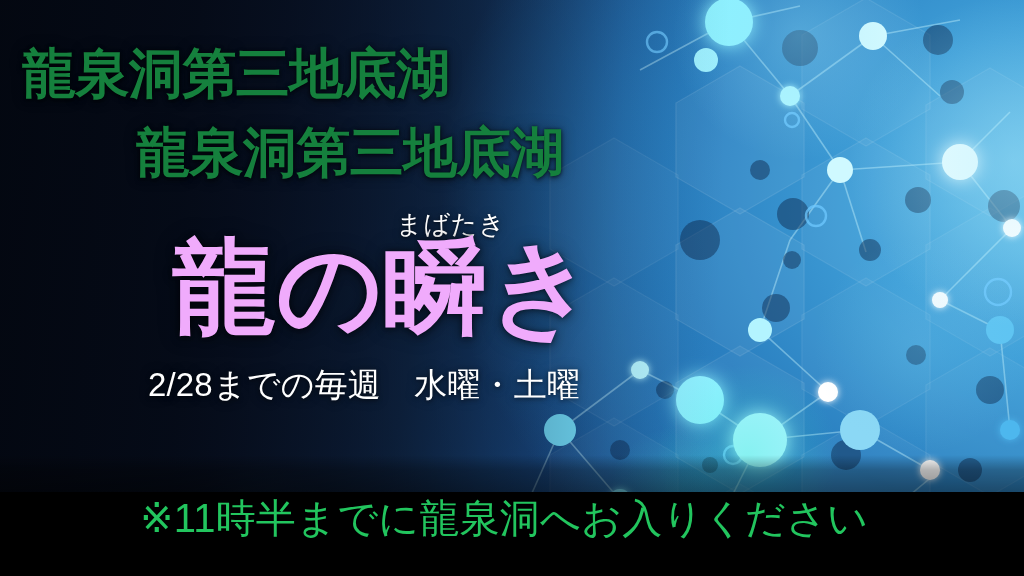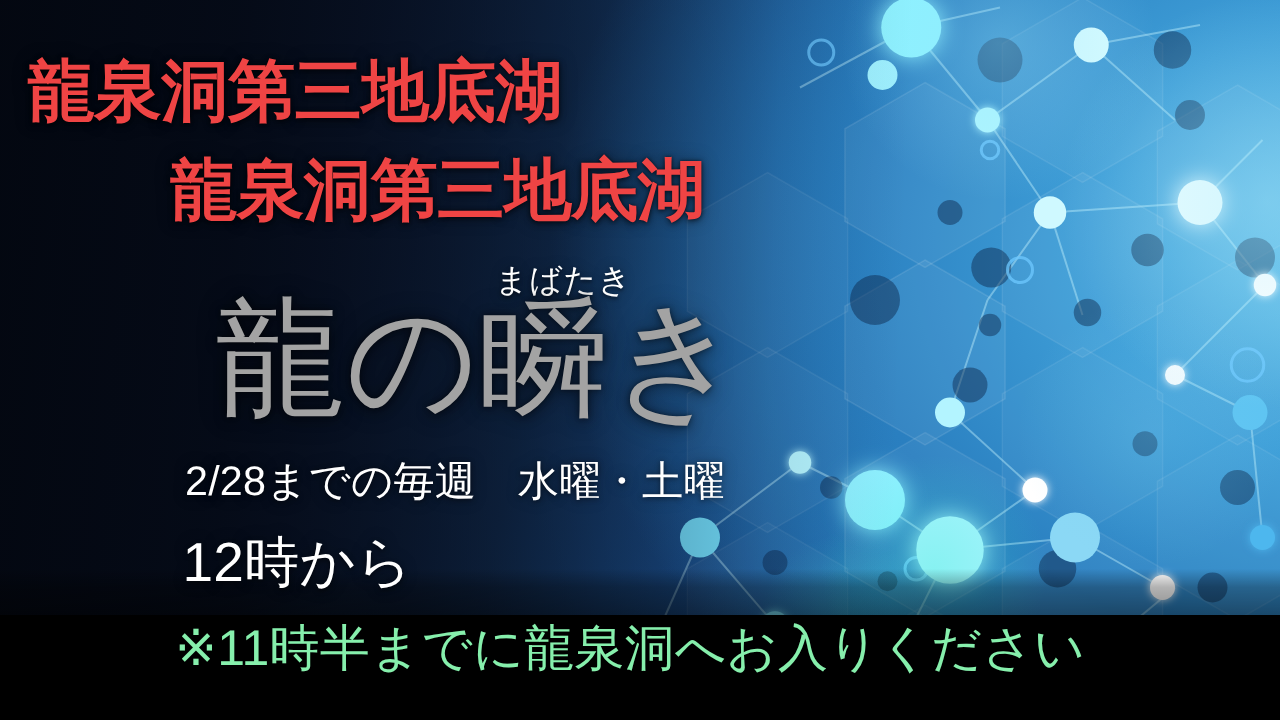--- a/index.html
+++ b/index.html
@@ -91,21 +91,21 @@
 
   
   .content {
     position: absolute;
     inset: 0;
     z-index: 6;
   }
 
   .head-1, .head-2 {
     position: absolute;
-    color: #ef4444;
+    color: #15803d;
     font-weight: 700;
     letter-spacing: -0.01em;
     white-space: nowrap;
     text-shadow:
       0 0 3px rgba(0,0,0,0.55),
       0 2px 5px rgba(0,0,0,0.50),
       0 0 14px rgba(0,0,0,0.35);
   }
   .head-1 {
     left: 22px;
@@ -136,22 +136,22 @@
     color: #ffffff;
     letter-spacing: 0.03em;
     white-space: nowrap;
     text-shadow: 0 1px 3px rgba(0,0,0,0.55), 0 0 10px rgba(0,0,0,0.35);
   }
   .main-title {
     position: absolute;
     left: 12px;
     top: 28px;
     font-size: 104px;
-    font-weight: 400;
-    color: #a3a3a3;
+    font-weight: 700;
+    color: #f0abfc;
     line-height: 1;
     letter-spacing: 0.005em;
     white-space: nowrap;
     text-shadow:
       0 0 4px rgba(0,0,0,0.45),
       0 2px 10px rgba(0,0,0,0.45),
       0 0 22px rgba(0,0,0,0.30);
   }
 
   .line-dates {
@@ -176,21 +176,21 @@
     white-space: nowrap;
     letter-spacing: 0.005em;
     text-shadow: 0 1px 4px rgba(0,0,0,0.55), 0 0 12px rgba(0,0,0,0.35);
   }
   .line-note {
     position: absolute;
     left: 140px;
     top: 491px;
     font-size: 40px;
     font-weight: 400;
-    color: #86efac;
+    color: #22c55e;
     white-space: nowrap;
     letter-spacing: 0.005em;
     z-index: 7;
   }
 </style>
 </head>
 <body>
 
 <div class="poster">
 
@@ -328,18 +328,17 @@
 
     <div class="head-2">龍泉洞第三地底湖</div>
 
     <div class="ruby-wrap">
       <div class="ruby-text">まばたき</div>
       <div class="main-title">龍の瞬き</div>
     </div>
 
     <div class="line-dates">2/28までの毎週　水曜・土曜</div>
 
-    <div class="line-time">12時から</div>
 
     <div class="line-note">※11時半までに龍泉洞へお入りください</div>
 
   </div>
 </div>
 
 </body></html>

